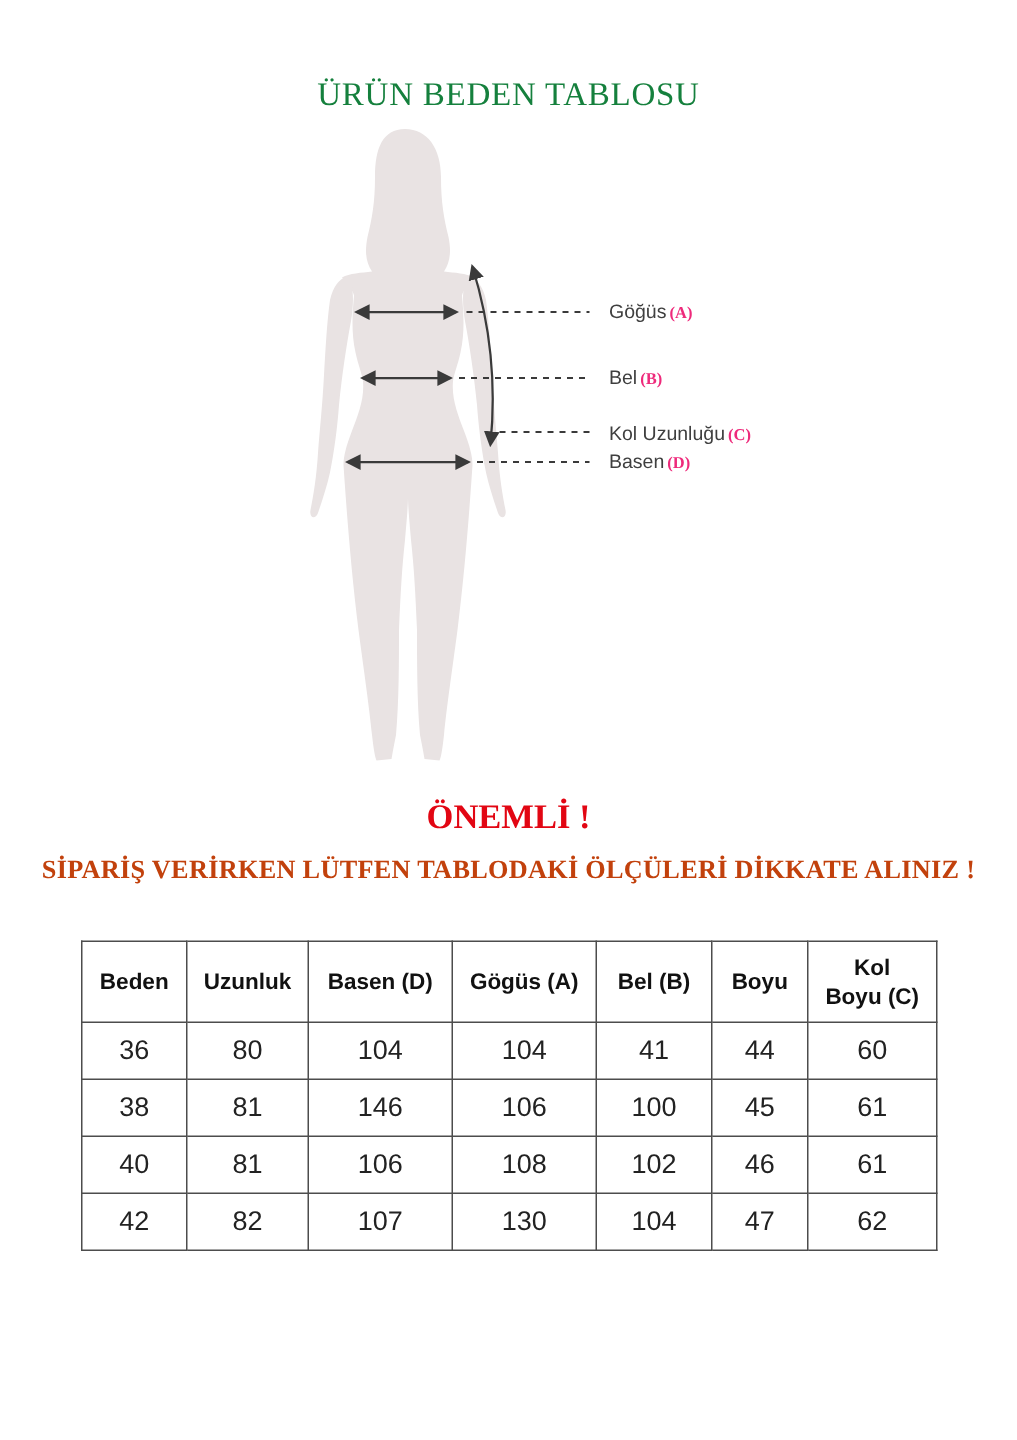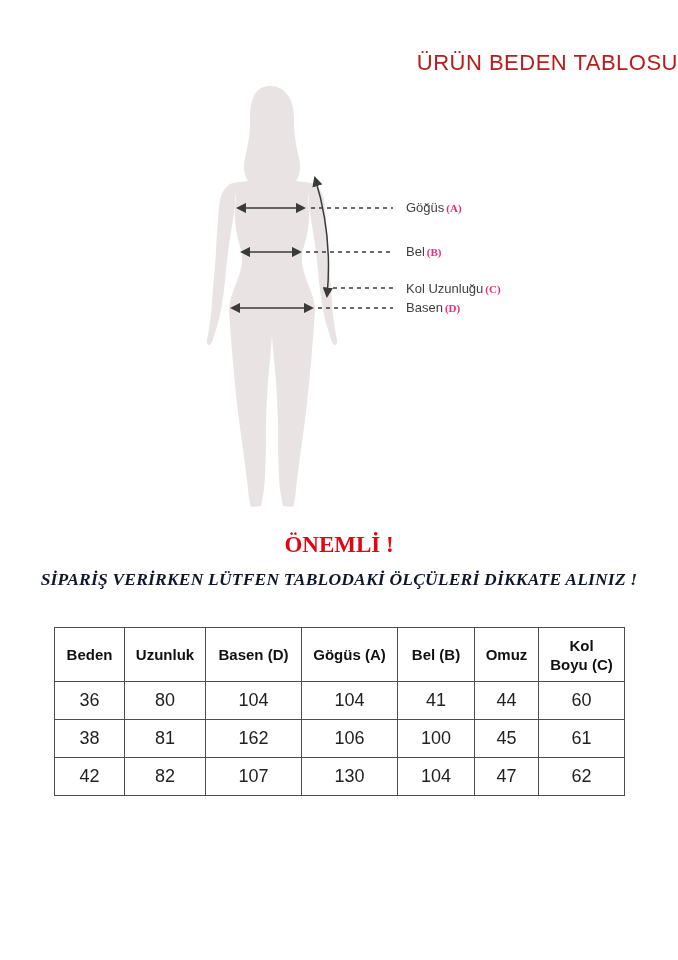--- a/index.html
+++ b/index.html
@@ -8,26 +8,26 @@
     position: relative;
     width: 678px;
     height: 960px;
     background: #ffffff;
     font-family: "Liberation Sans", sans-serif;
     overflow: hidden;
   }
   .page-title {
     position: absolute;
     top: 50px; left: 0; width: 100%;
-    text-align: right;
-    font-family: Liberation Sans, sans-serif;
+    text-align: center;
+    font-family: Liberation Serif, serif;
     font-size: 22px;
     font-weight: 400;
     letter-spacing: 0.5px;
-    color: #b91c1c;
+    color: #15803d;
   }
   .figure-wrap {
     position: absolute;
     left: 150px; top: 78px;
     width: 400px; height: 440px;
   }
   .figure-wrap svg { position: absolute; left: 0; top: 0; }
   .m-label {
     position: absolute;
     left: 256px;
@@ -53,23 +53,22 @@
     font-weight: 700;
     color: #e20613;
   }
   .important-note {
     position: absolute;
     top: 569px; left: 0; width: 100%;
     text-align: center;
     font-family: "Liberation Serif", serif;
     font-size: 17.5px;
     font-weight: 700;
-    color: #0f172a;
+    color: #c2410c;
     letter-spacing: 0.2px;
-    font-style: italic;
   }
   table.size-table {
     position: absolute;
     left: 54px; top: 627px;
     width: 570px;
     border-collapse: collapse;
     table-layout: fixed;
   }
   .size-table th, .size-table td {
     border: 1px solid #4d4d4d;
@@ -206,42 +205,51 @@
         <col style="width:64px">
       <col style="width:86px">
     </colgroup>
     <thead>
       <tr>
         <th>Beden</th>
         <th>Uzunluk</th>
         <th>Basen (D)</th>
         <th>Gögüs (A)</th>
         <th>Bel (B)</th>
-        <th>Omuz</th>
+        <th>Boyu</th>
         <th>Kol
 Boyu (C)</th>
       </tr>
     </thead>
     <tbody>
       <tr>
         <td>36</td>
         <td>80</td>
         <td>104</td>
         <td>104</td>
         <td>41</td>
         <td>44</td>
         <td>60</td>
       </tr>
       <tr>
         <td>38</td>
         <td>81</td>
-        <td>162</td>
+        <td>146</td>
         <td>106</td>
         <td>100</td>
         <td>45</td>
+        <td>61</td>
+      </tr>
+      <tr>
+        <td>40</td>
+        <td>81</td>
+        <td>106</td>
+        <td>108</td>
+        <td>102</td>
+        <td>46</td>
         <td>61</td>
       </tr>
       <tr>
         <td>42</td>
         <td>82</td>
         <td>107</td>
         <td>130</td>
         <td>104</td>
         <td>47</td>
         <td>62</td>

